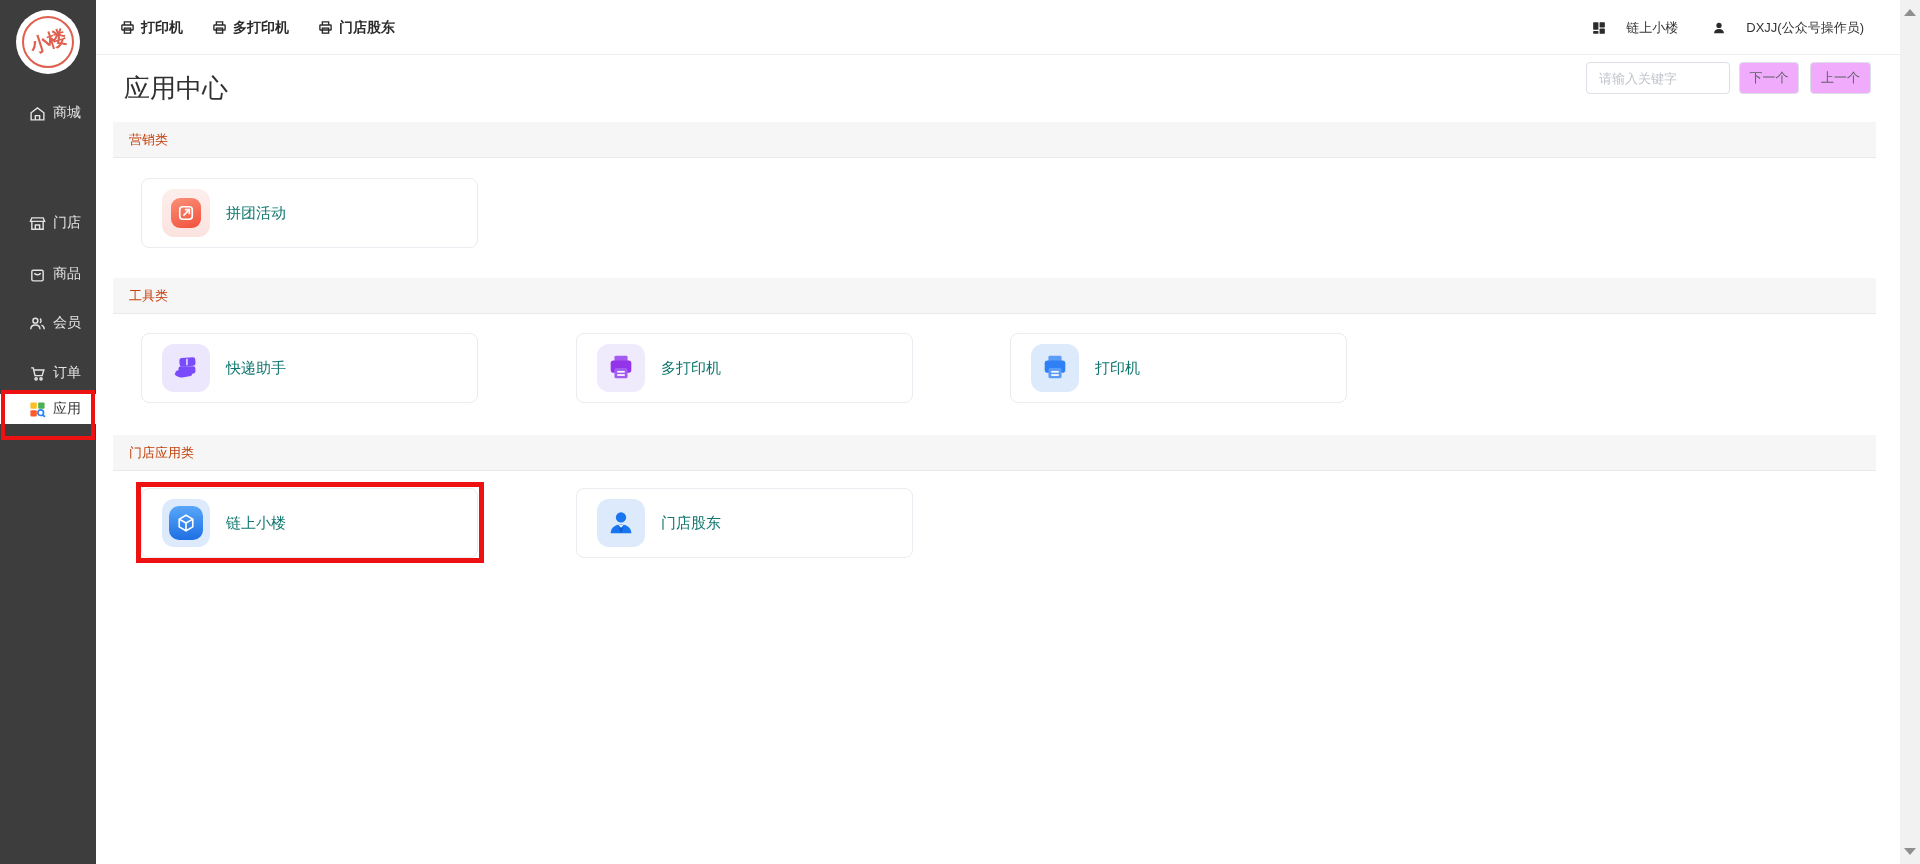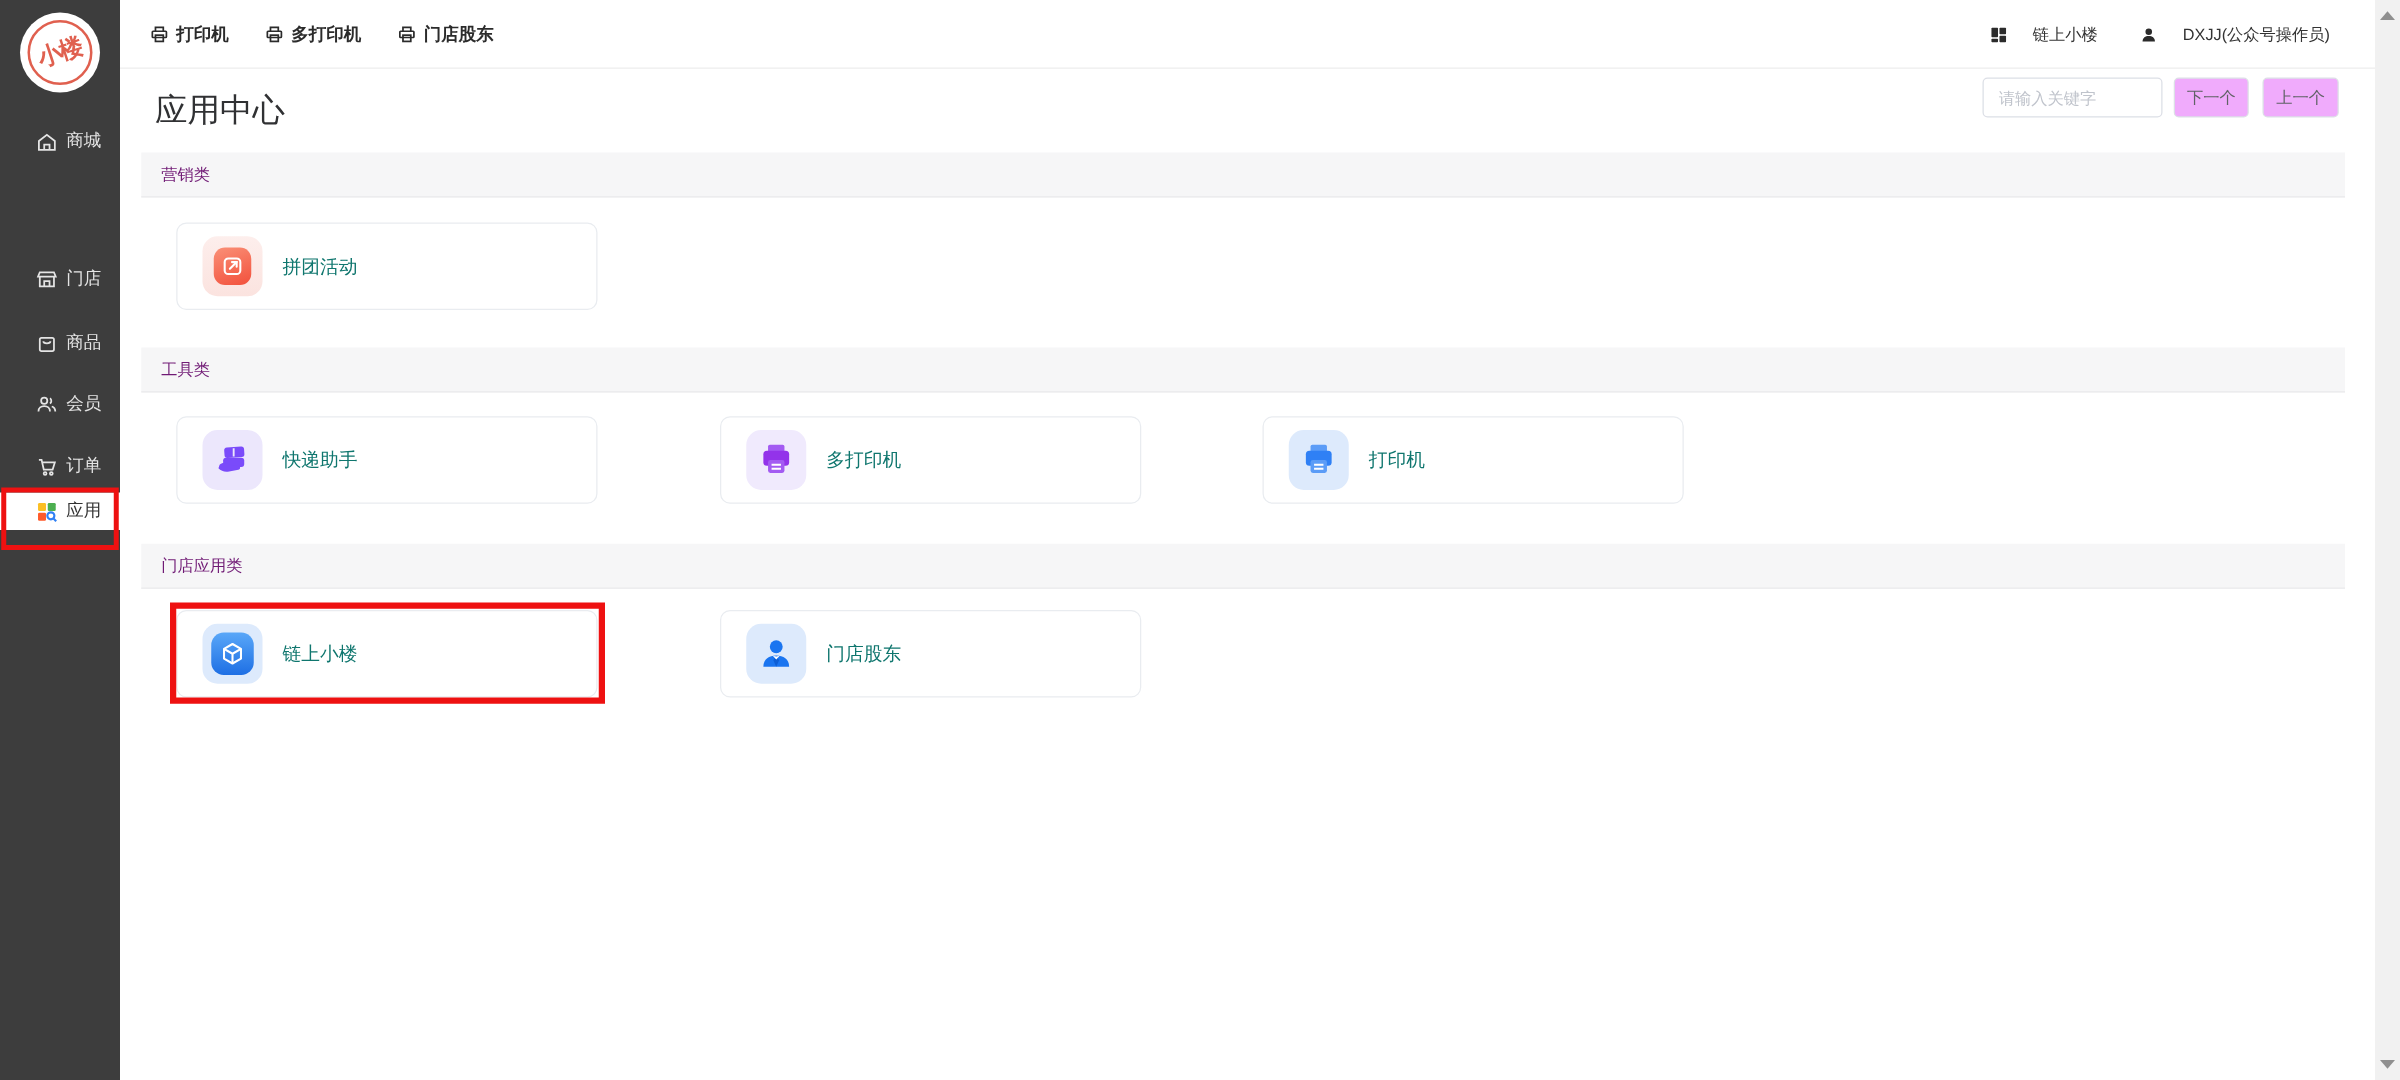--- a/index.html
+++ b/index.html
@@ -35,21 +35,21 @@
     border:1px solid #dcdfe6; border-radius:4px; padding:0 12px; font-size:13px; color:#737373;
     outline:none; font-family:inherit; }
   .search-input::placeholder { color:#c0c4cc; }
   .btn { position:absolute; top:62px; height:32px; background:#f0abfc; border:1px solid #dcdfe6;
     border-radius:4px; font-size:13px; color:#606266; cursor:pointer; font-family:inherit; }
   .btn-next { left:1739px; width:60px; }
   .btn-prev { left:1810px; width:61px; }
 
   
   .section-header { position:absolute; left:113px; width:1763px; height:36px; background:#f6f6f7;
-    border-bottom:1px solid #e9e9eb; line-height:35px; padding-left:16px; font-size:13px; color:#701a75; }
+    border-bottom:1px solid #e9e9eb; line-height:35px; padding-left:16px; font-size:13px; color:#c2410c; }
   .card { position:absolute; width:337px; height:70px; background:#fff; border:1px solid #e9ecf0;
     border-radius:8px; display:flex; align-items:center; padding-left:20px; cursor:pointer; }
   .card-label { margin-left:16px; font-size:15px; color:#0f766e; }
   .app-icon { width:48px; height:48px; border-radius:12px; display:flex; align-items:center;
     justify-content:center; flex:none; }
   .ic-pink   { background:linear-gradient(180deg,#fdeeec,#fbe3df); }
   .ic-purple { background:#ece7fc; }
   .ic-purple2{ background:#f0eafd; }
   .ic-blue   { background:#ddeafc; }
   .inner-red { width:30px; height:30px; border-radius:9px;

